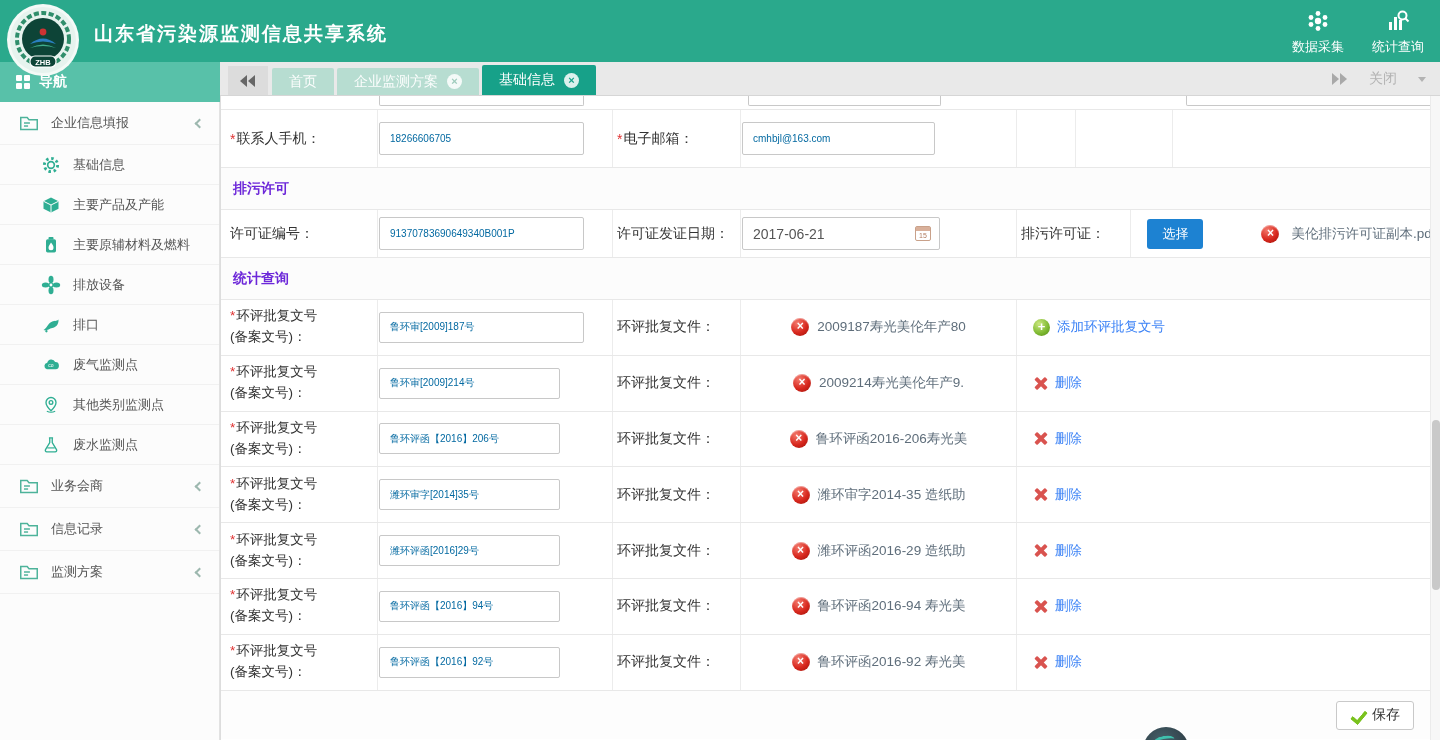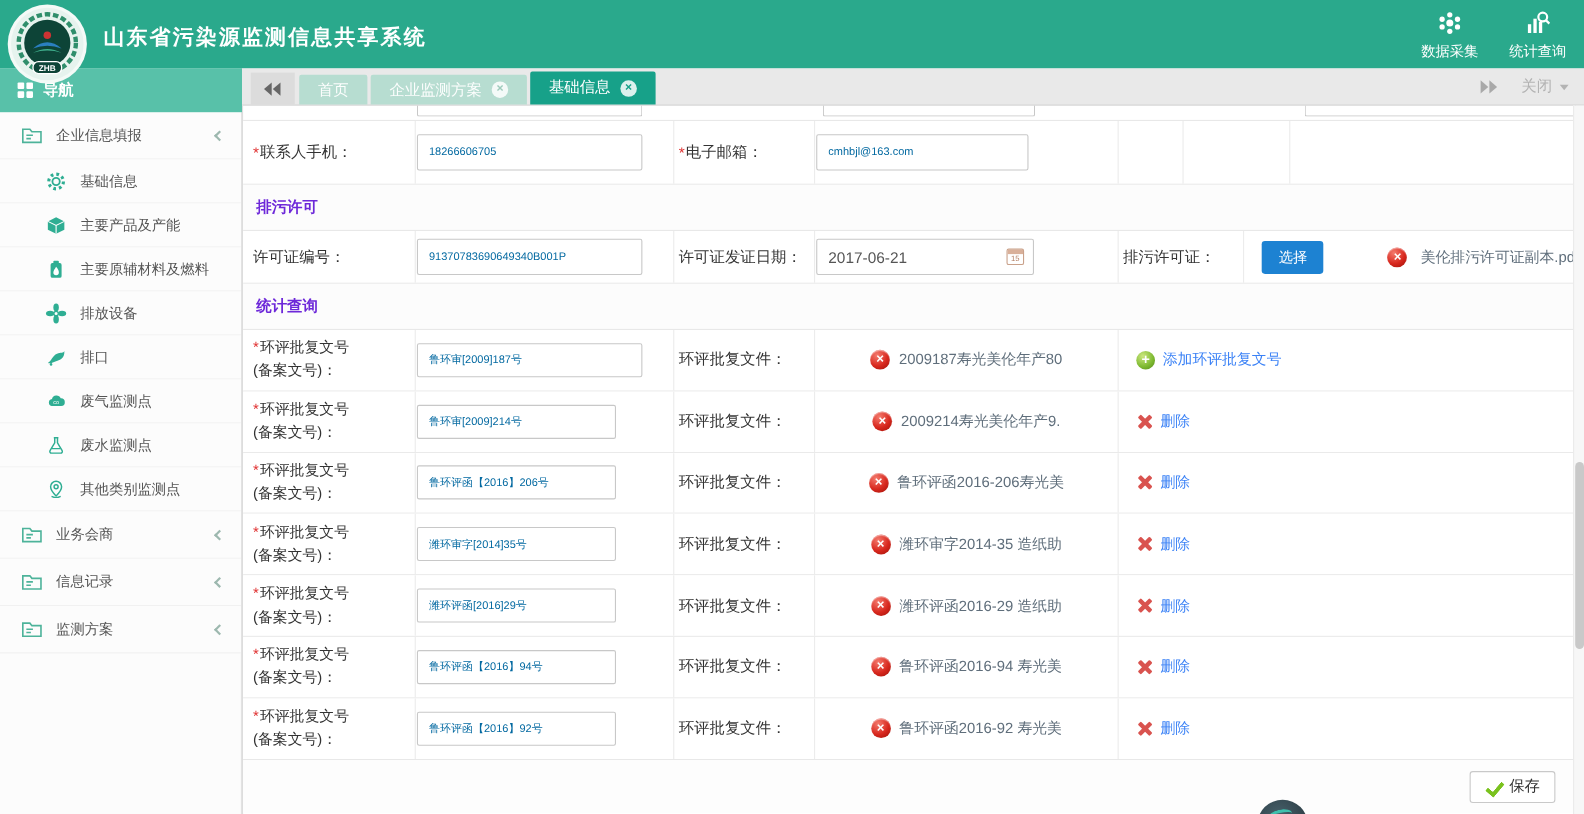--- a/index.html
+++ b/index.html
@@ -30,21 +30,21 @@
   .dbl-arrow.left i  { border-right:7px solid #666; margin-right:1px; }
   .dbl-arrow.right i { border-left:7px solid #a9a9a9; margin-left:1px; }
   .tabs { position:absolute; left:52px; bottom:0; display:flex; align-items:flex-end; gap:3px; }
   .tab { height:27px; padding:0 17px; background:#b7ddd1; color:rgba(255,255,255,.95); font-size:14px;
          display:flex; align-items:center; gap:9px; border-radius:2px 2px 0 0; cursor:pointer; white-space:nowrap; }
   .tab.active { height:30px; background:#17a189; color:#fff; }
   .tab-close { width:15px; height:15px; border-radius:50%; background:rgba(255,255,255,.85);
                color:#9ecbbc; font-size:11px; line-height:14px; text-align:center; font-weight:bold; cursor:pointer; }
   .tab.active .tab-close { color:#17a189; }
   .tabstrip-right { position:absolute; right:14px; top:0; height:34px; display:flex; align-items:center; gap:22px; }
-  .close-menu { color:#b3b3b3; font-size:14px; display:flex; align-items:center; gap:7px; cursor:pointer; }
+  .close-menu { color:#b3b3b3; font-size:14px; display:flex; align-items:center; gap:21px; cursor:pointer; }
   .caret-down { width:0; height:0; border-left:4px solid transparent; border-right:4px solid transparent; border-top:5px solid #b3b3b3; }
 
   
   .sidebar { position:absolute; top:102px; left:0; width:220px; bottom:0; background:#fcfcfc;
              border-right:1px solid #e2e2e2; }
   .side-item { height:40px; display:flex; align-items:center; gap:11px; padding:0 16px 0 18px;
                border-bottom:1px solid #f1f1f1; color:#555; font-size:13px; cursor:pointer; background:#fcfcfc; }
   .side-item.group { height:43px; }
   .side-item.sub { padding-left:40px; }
   .side-item .sicon { width:22px; height:22px; flex:0 0 22px; display:flex; align-items:center; justify-content:center; }
@@ -276,35 +276,35 @@
         <svg width="20" height="20" viewBox="0 0 24 24">
           <path d="M7 17 A4 4 0 0 1 7.5 9.2 A5 5 0 0 1 17 8.5 A3.6 3.6 0 0 1 17.5 17 Z" fill="#2fae93"></path>
           <text x="12" y="14.6" text-anchor="middle" font-size="6" fill="#fff" font-family="Liberation Sans, sans-serif">co</text>
         </svg>
       </span>
       <span>废气监测点</span>
     </div>
     <div class="side-item sub">
       <span class="sicon">
         <svg width="20" height="20" viewBox="0 0 24 24" fill="none" stroke="#2fae93" stroke-width="1.6">
-          <path d="M9.5 3.5 h5 M13.5 3.5 V9 L18.6 17.6 A1.8 1.8 0 0 1 17 20.3 H7 A1.8 1.8 0 0 1 5.4 17.6 L10.5 9 V3.5"></path>
-          <path d="M7.5 15.5 h9" stroke-width="1.4"></path>
-        </svg>
-      </span>
-      <span>废水监测点</span>
-    </div>
-    <div class="side-item sub">
-      <span class="sicon">
-        <svg width="20" height="20" viewBox="0 0 24 24" fill="none" stroke="#2fae93" stroke-width="1.6">
           <path d="M12 3 A6 6 0 0 1 18 9 C18 13 12 19 12 19 C12 19 6 13 6 9 A6 6 0 0 1 12 3 Z"></path>
           <circle cx="12" cy="9" r="2.2"></circle>
           <path d="M7 19.5 Q12 22 17 19.5" stroke-width="1.3"></path>
         </svg>
       </span>
       <span>其他类别监测点</span>
+    </div>
+    <div class="side-item sub">
+      <span class="sicon">
+        <svg width="20" height="20" viewBox="0 0 24 24" fill="none" stroke="#2fae93" stroke-width="1.6">
+          <path d="M9.5 3.5 h5 M13.5 3.5 V9 L18.6 17.6 A1.8 1.8 0 0 1 17 20.3 H7 A1.8 1.8 0 0 1 5.4 17.6 L10.5 9 V3.5"></path>
+          <path d="M7.5 15.5 h9" stroke-width="1.4"></path>
+        </svg>
+      </span>
+      <span>废水监测点</span>
     </div>
 
     <div class="side-item group">
       <span class="sicon">
         <svg width="22" height="22" viewBox="0 0 24 24" fill="none" stroke="#4db39a" stroke-width="1.6">
           <path d="M3 6 h7 l2 2.5 h9 V19 H3 Z"></path>
             <line x1="6.5" y1="12" x2="13" y2="12"></line>
             <line x1="6.5" y1="15.3" x2="11" y2="15.3"></line>
         </svg>
       </span>

